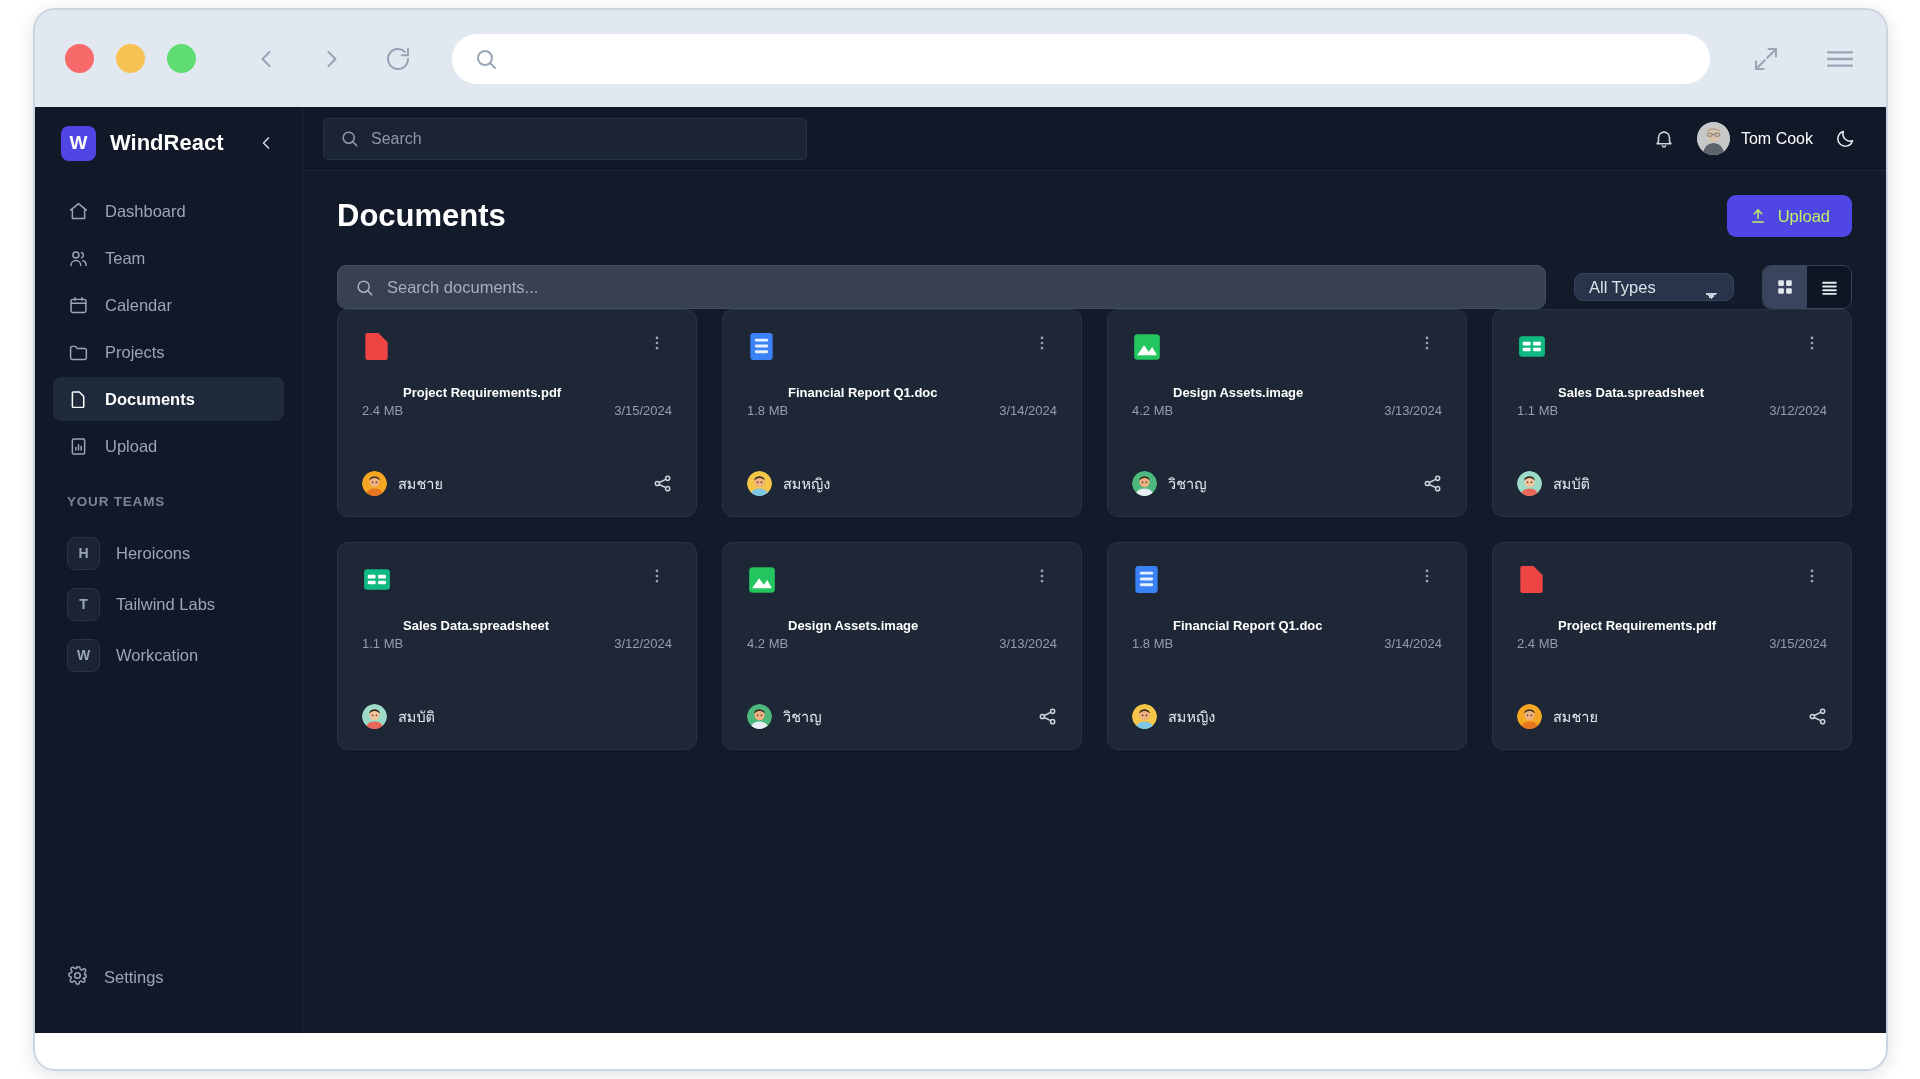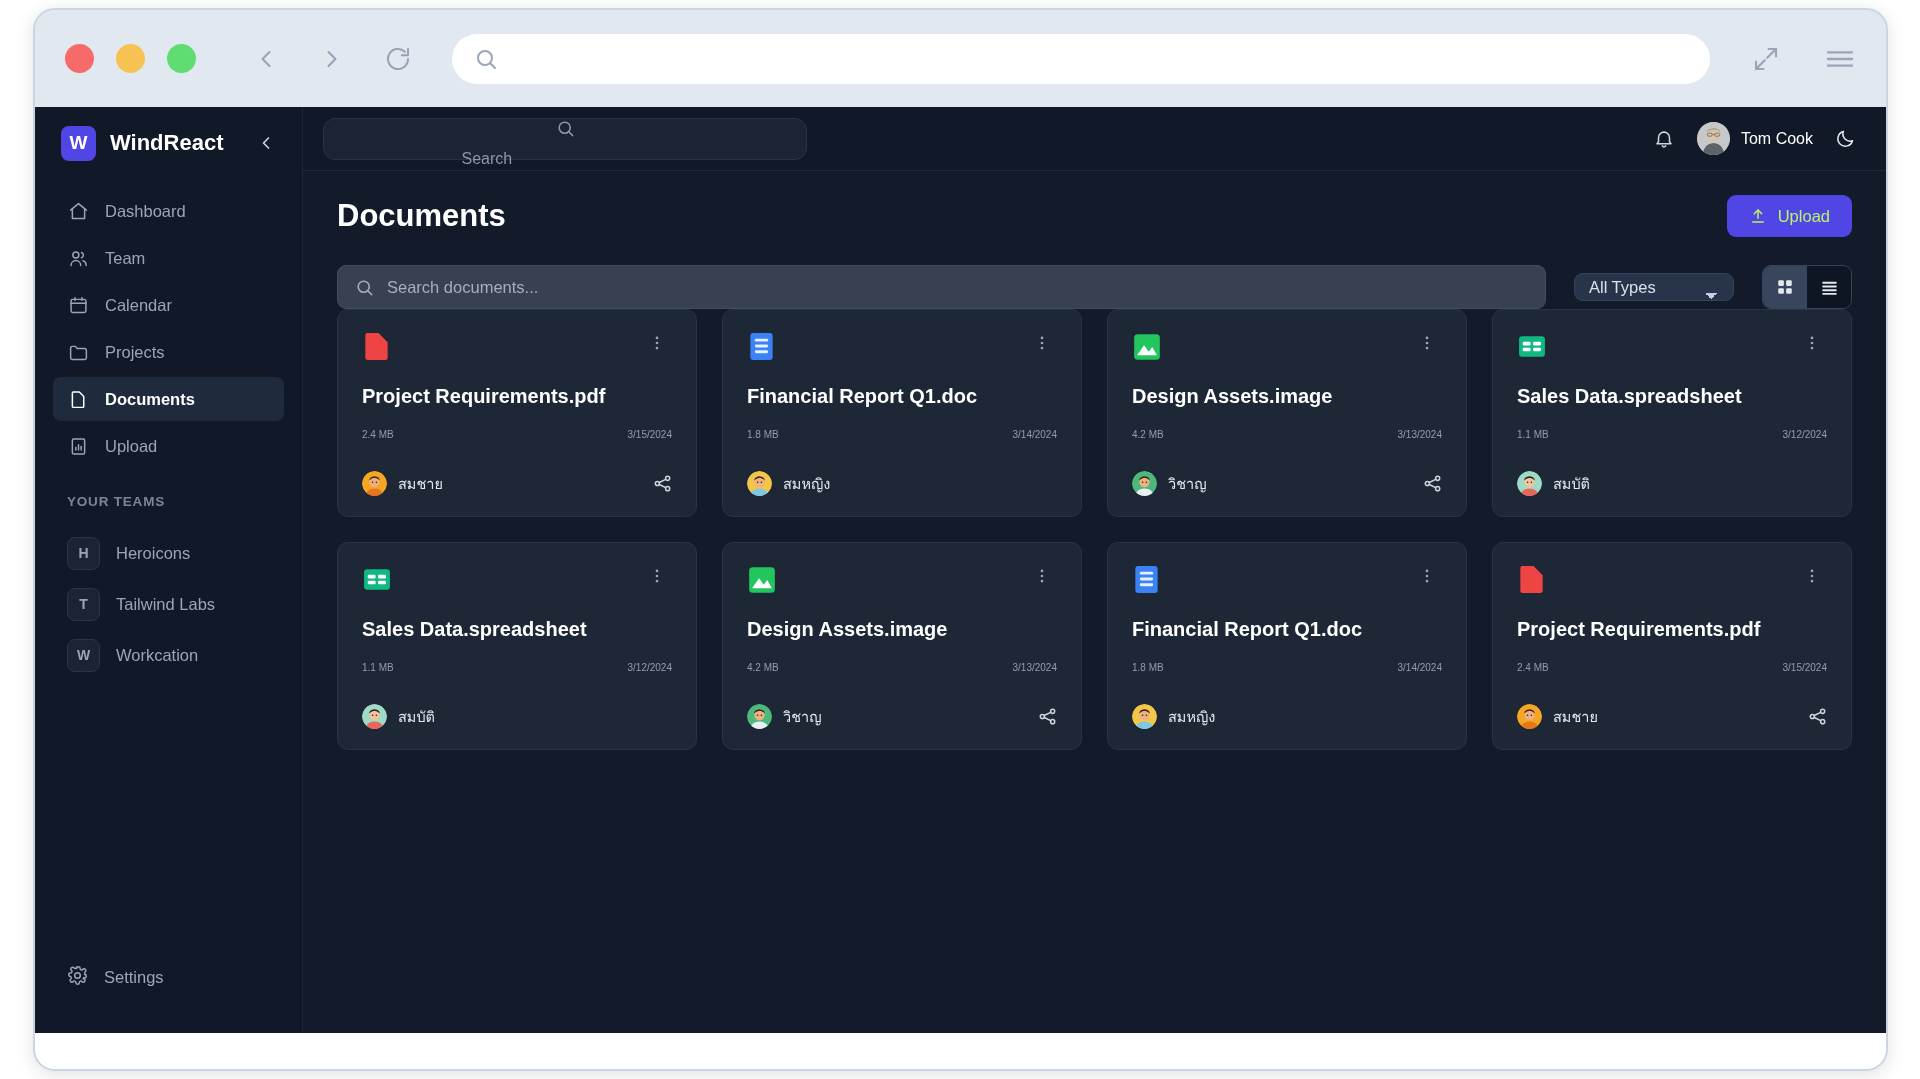--- a/index.html
+++ b/index.html
@@ -113,22 +113,22 @@
   .main { flex: 1; display: flex; flex-direction: column; background: #131b2b; min-width: 0; }
   .topbar {
     height: 64px; background: #111827;
     border-bottom: 1px solid #1e2939;
     display: flex; align-items: center;
     padding: 0 30px 0 20px; gap: 18px;
   }
   .top-search {
     width: 484px; height: 42px;
     background: #1a2434; border: 1px solid #26334a;
-    border-radius: 12px; display: flex; align-items: center;
-    gap: 12px; padding: 0 16px; flex-direction: column;
+    border-radius: 5px; display: flex; align-items: center;
+    gap: 12px; padding: 0 16px;
   }
   .top-search input {
     background: transparent; border: none; outline: none;
     color: #c7d0dd; font-size: 16px; flex: 1;
     font-family: "Liberation Sans", sans-serif;
   }
   .top-search input::placeholder { color: #8d97a7; }
   .topbar-spacer { flex: 1; }
   .top-right { display: flex; align-items: center; gap: 22px; }
   .bell { color: #cfd6e0; display: flex; }
@@ -201,26 +201,26 @@
     display: flex; flex-direction: column;
   }
   .card-top { display: flex; align-items: flex-start; }
   .file-icon {
     width: 29px; height: 29px;
     display: flex; align-items: center; justify-content: center;
   }
   .card-top-spacer { flex: 1; }
   .kebab { color: #9aa6b8; display: flex; padding: 2px 6px; }
   .card-name {
-    color: #ffffff; font-size: 20px; font-weight: bold;
-    margin-top: 24px; white-space: nowrap; overflow: hidden; text-overflow: ellipsis;
+    color: #ffffff; font-size: 13px; font-weight: bold;
+    margin-top: 24px; white-space: nowrap; overflow: hidden; text-overflow: ellipsis; margin-left: 41px;
   }
   .card-meta {
     display: flex; align-items: center;
-    margin-top: 21px; color: #939dac; font-size: 10px; justify-content: center;
+    margin-top: 3px; color: #939dac; font-size: 13px; justify-content: center;
   }
   .card-meta .size { flex: 1; }
   .card-foot { display: flex; align-items: center; margin-top: auto; gap: 11px; }
   .avatar-sm {
     width: 25px; height: 25px; border-radius: 50%;
     overflow: hidden; flex-shrink: 0;
   }
   .owner { color: #e2e8f0; font-size: 14.5px; flex: 1; }
   .share { color: #cdd5e0; display: flex; }
   .share.hidden { visibility: hidden; }

